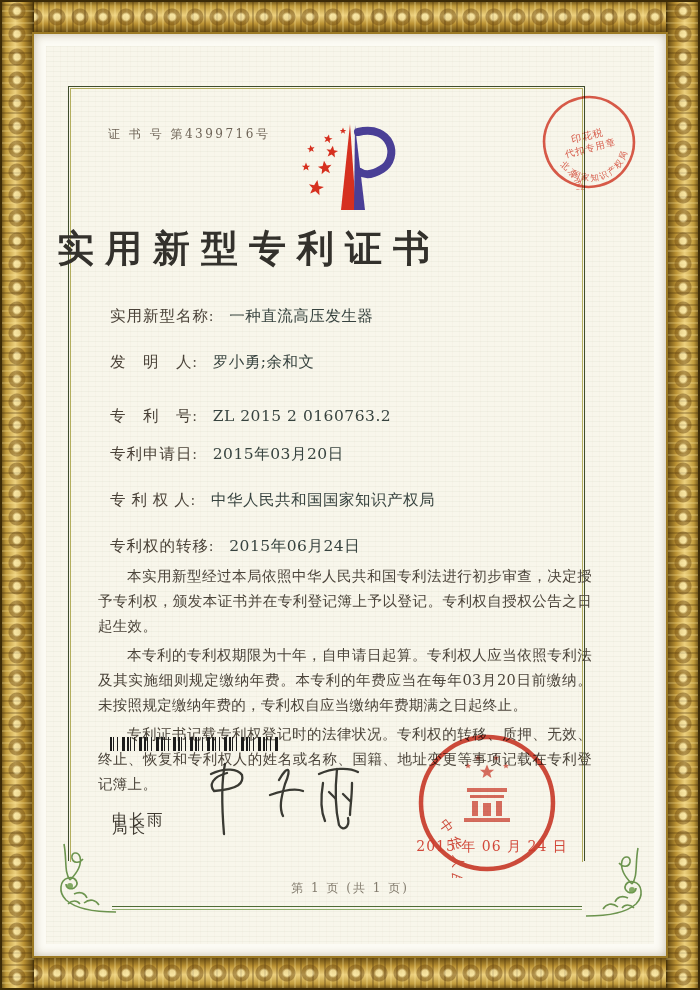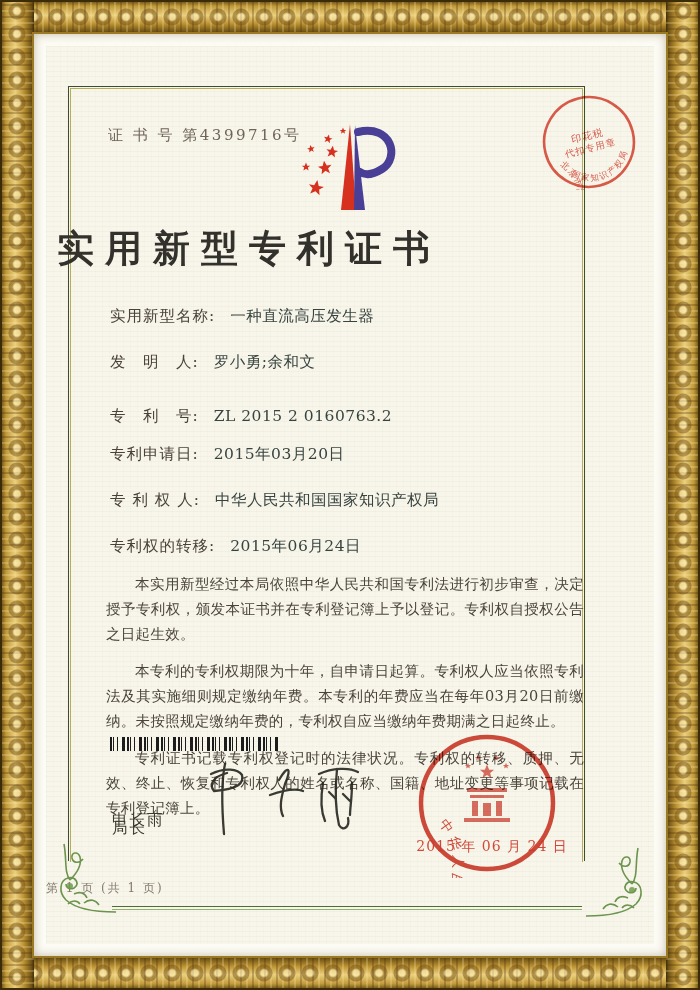--- a/index.html
+++ b/index.html
@@ -35,49 +35,49 @@
   .sheet{position:absolute;left:46px;top:46px;width:608px;height:898px;z-index:2;
        background-color:#f8f6eb;
        background-image:repeating-linear-gradient(180deg, rgba(140,160,120,.07) 0 1px, transparent 1px 5px),
                         repeating-linear-gradient(90deg, rgba(200,170,150,.05) 0 1px, transparent 1px 7px);}
 
   
   .ib1{position:absolute;left:22px;top:40px;width:515px;height:774px;
        border:1px solid #3f4d2c;border-bottom:none;}
   .ib2{position:absolute;inset:1px 1px -1px 1px;border:1px solid #b3ad5e;border-bottom:none;}
 
-  .cert-number{left:62px;top:80px;font-size:15px;letter-spacing:2.5px;color:#6e6457;}
+  .cert-number{left:62px;top:80px;font-size:12px;letter-spacing:2.5px;color:#6e6457;}
 
   .cert-title{left:0;top:178px;width:608px;text-align:left;font-size:37px;font-weight:600;
        letter-spacing:11px;color:#33312c;text-indent:11px;}
 
   .fields{left:64px;top:260px;width:500px;}
   .frow{position:absolute;left:0;width:500px;height:46px;font-size:15.5px;white-space:nowrap;}
-  .flabel{color:#4a4238;letter-spacing:1px;}
+  .flabel{color:#4a4238;letter-spacing:1px;font-family:Liberation Serif, serif;}
   .fvalue{color:#37433f;margin-left:10px;letter-spacing:.5px;}
 
   .paras{left:48px;top:514px;width:502px;font-size:14.5px;line-height:25px;color:#4b443a;
        text-align:justify;}
-  .paras p{margin:12px;text-indent:2em;letter-spacing:.3px;}
+  .paras p{margin:4px;text-indent:2em;letter-spacing:.3px;}
 
   .barcode{left:64px;top:691px;width:170px;height:14px;
      background:repeating-linear-gradient(90deg,#1c1c1c 0 2px,transparent 2px 3px,#1c1c1c 3px 4px,
        transparent 4px 7px,#1c1c1c 7px 8px,transparent 8px 12px,#1c1c1c 12px 15px,transparent 15px 17px);}
 
   .signer-title{left:66px;top:732px;font-size:15.5px;letter-spacing:2px;color:#3d382f;margin-top:40px;}
   .signer-name{left:66px;top:764px;font-size:15.5px;letter-spacing:2px;color:#3d382f;}
   .signature-svg{left:145px;top:708px;}
 
   .seal-svg{left:366px;top:682px;mix-blend-mode:multiply;opacity:.9;}
   .seal-date{left:356px;top:792px;width:180px;text-align:center;font-size:14px;
        color:#cf392a;letter-spacing:1px;opacity:.92;}
 
   .taxstamp-svg{left:495px;top:48px;mix-blend-mode:multiply;opacity:.85;}
 
-  .page-footer{left:0;top:834px;width:608px;font-size:12px;
+  .page-footer{left:0;top:834px;width:608px;text-align:center;font-size:12px;
        letter-spacing:2px;color:#837c6e;}
 
   .orn-left{left:8px;top:796px;}
   .orn-right{left:532px;top:800px;transform:scaleX(-1);}
   .bottom-line{left:66px;top:860px;width:470px;height:2px;
        border-top:1px solid #4e6c34;border-bottom:1px solid #93b070;}
 </style>
 </head>
 <body>
 

